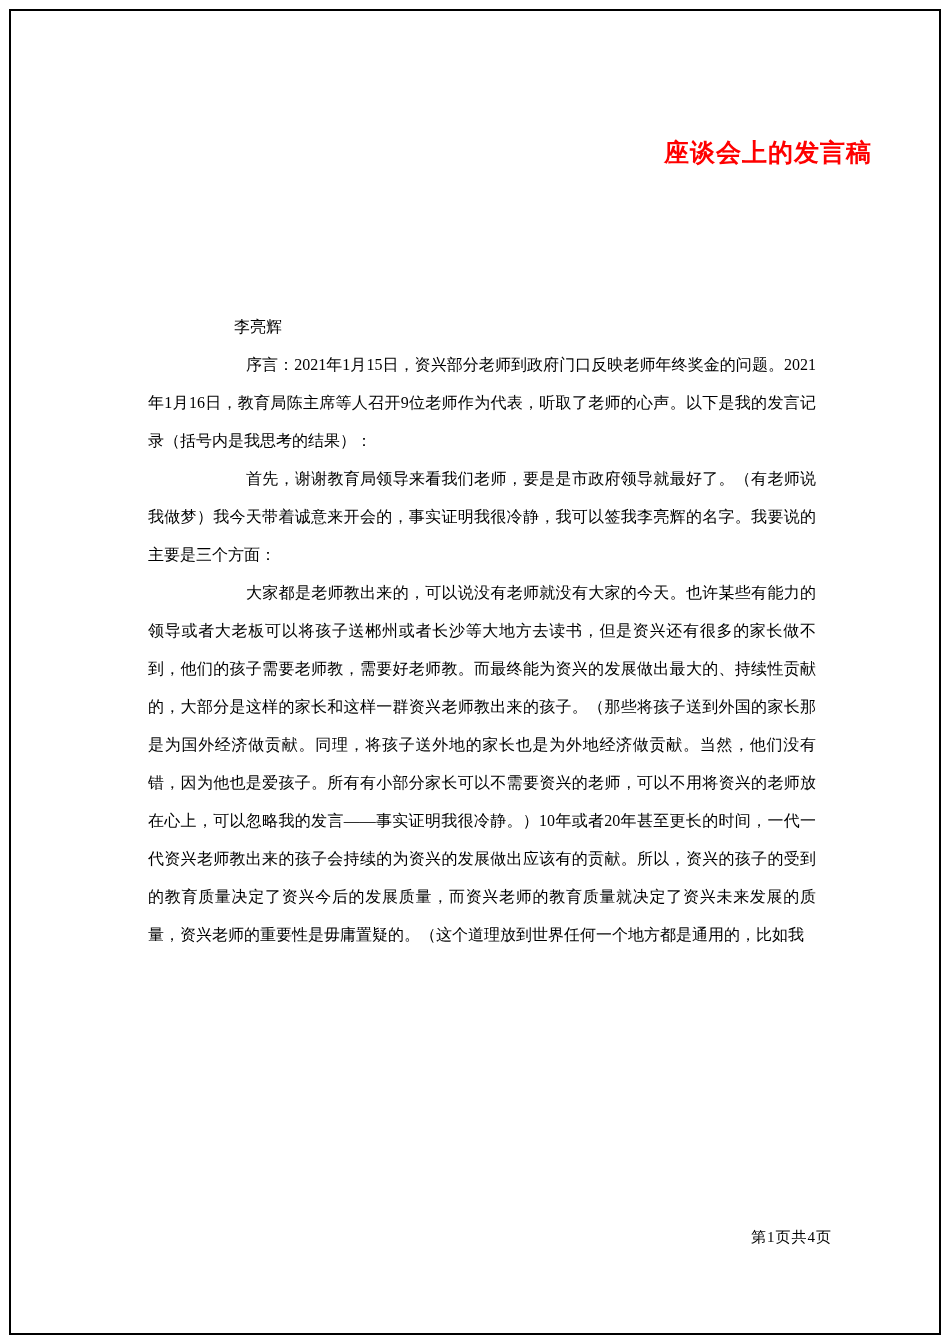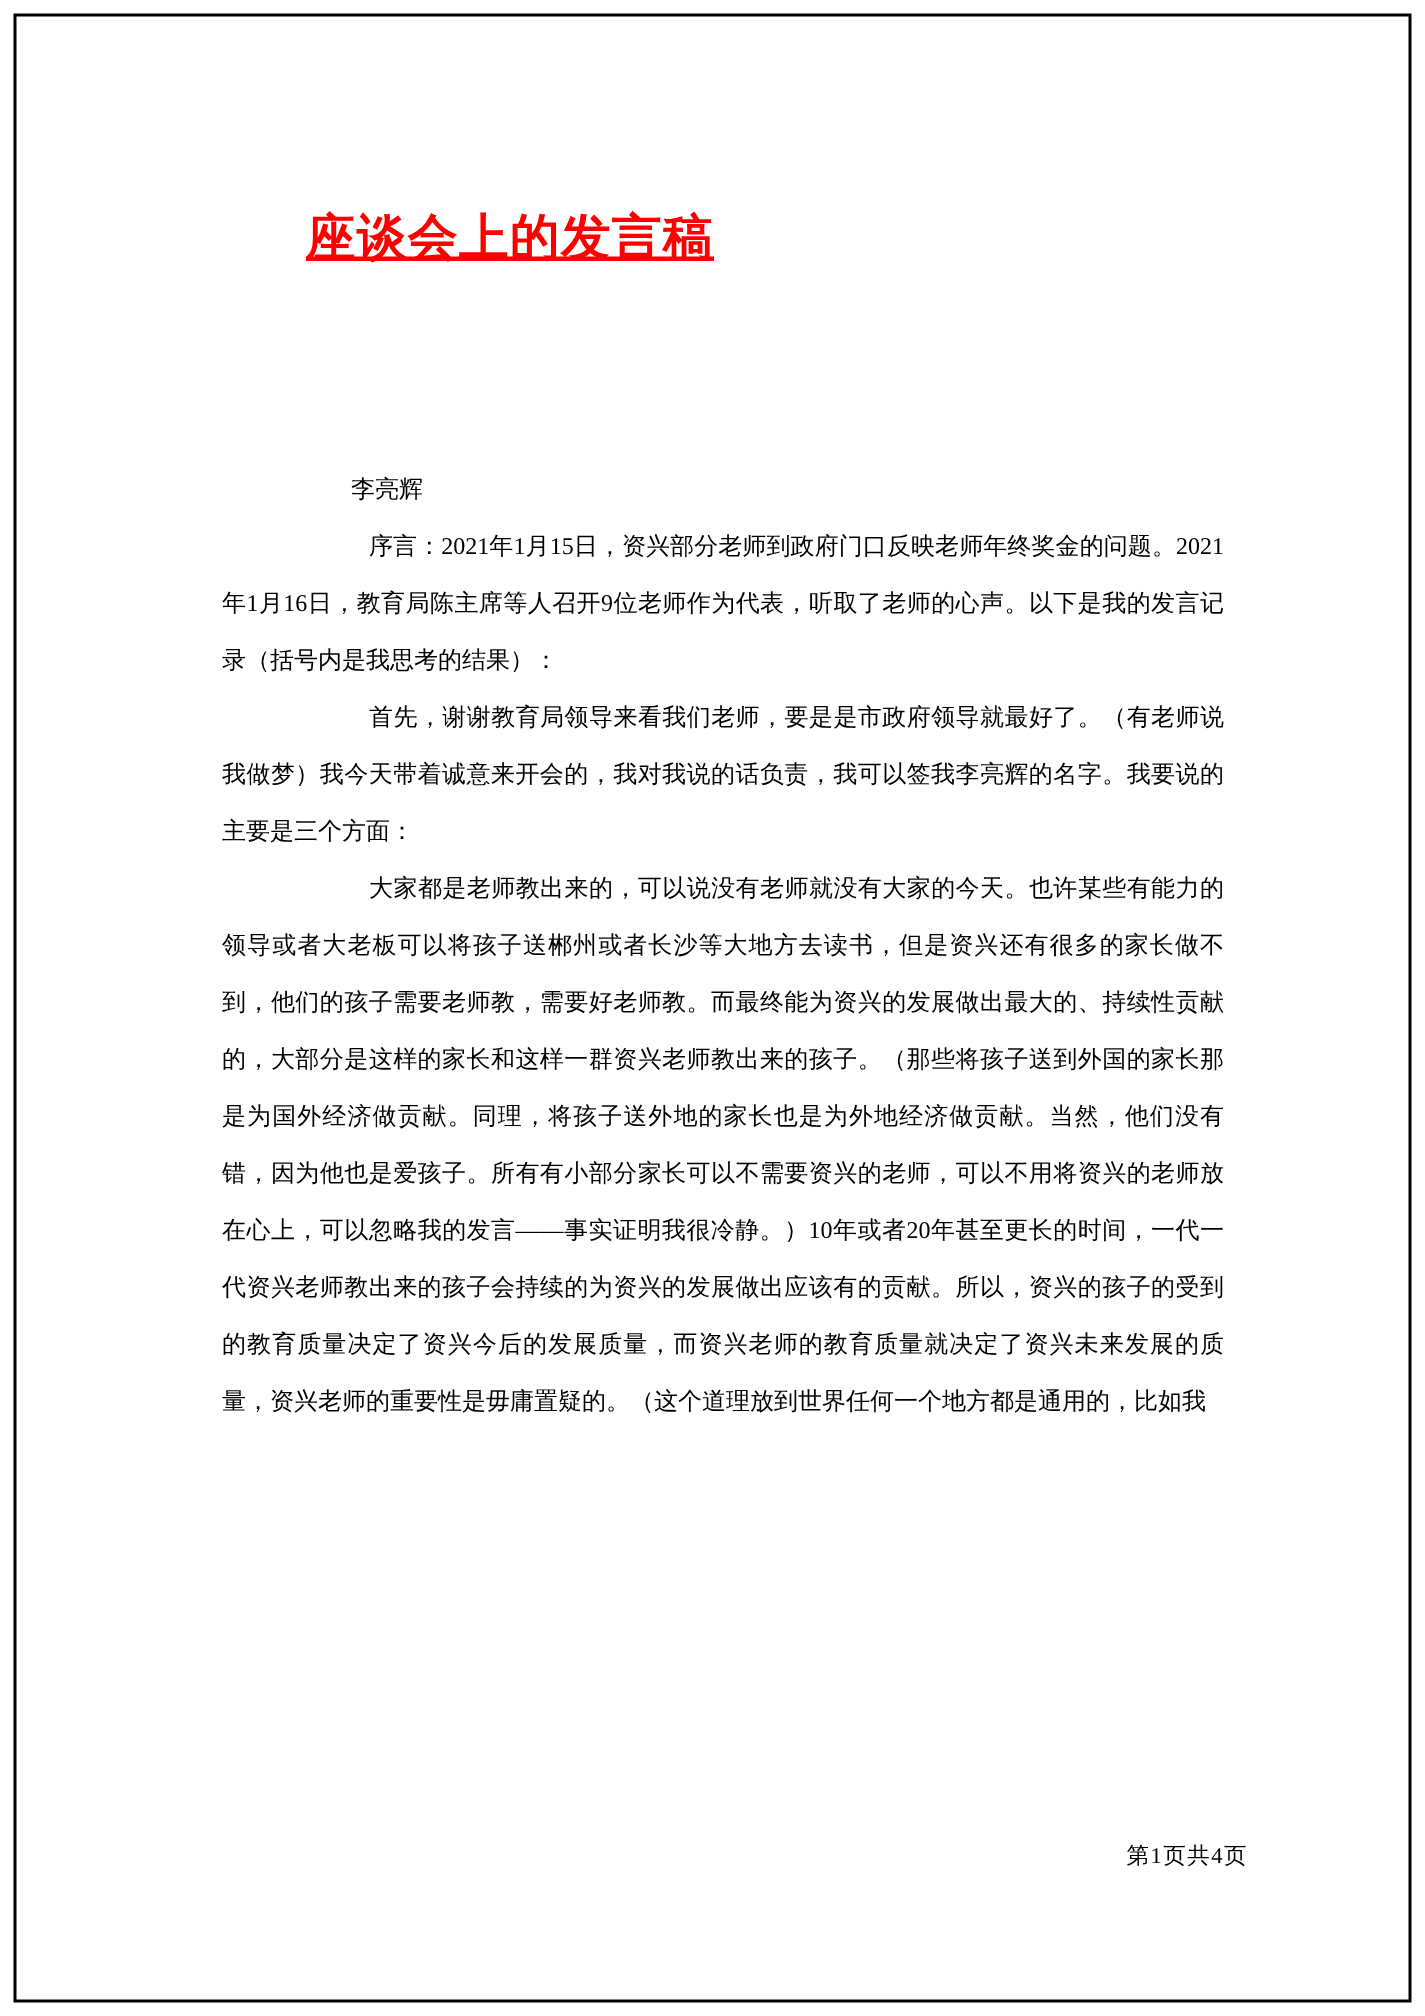--- a/index.html
+++ b/index.html
@@ -25,27 +25,26 @@
     border: 2px solid #000000;
     pointer-events: none;
   }
   .doc-title {
     position: absolute;
     top: 136px;
     left: 148px;
     width: 668px;
     margin: 0;
     padding: 0;
-    text-align: left;
+    text-align: right;
     transform: translateX(56px);
-    font-size: 33px;
+    font-size: 25px;
     font-weight: bold;
     color: #ff0000;
     letter-spacing: 1px;
-    text-decoration: underline;
   }
   .body-text {
     position: absolute;
     top: 308px;
     left: 148px;
     width: 668px;
     height: 888px;
     overflow: hidden;
     font-size: 16px;
     line-height: 38px;
@@ -76,21 +75,21 @@
 
 <div class="page">
 
   <div class="page-border"></div>
 
   <h1 class="doc-title">座谈会上的发言稿</h1>
 
   <div class="body-text">
     <p class="para author-line">李亮辉</p>
     <p class="para">序言：2021年1月15日，资兴部分老师到政府门口反映老师年终奖金的问题。2021年1月16日，教育局陈主席等人召开9位老师作为代表，听取了老师的心声。以下是我的发言记录（括号内是我思考的结果）：</p>
-    <p class="para">首先，谢谢教育局领导来看我们老师，要是是市政府领导就最好了。（有老师说我做梦）我今天带着诚意来开会的，我对我说的话负责，我可以签我李亮辉的名字。我要说的主要是三个方面：</p>
+    <p class="para">首先，谢谢教育局领导来看我们老师，要是是市政府领导就最好了。（有老师说我做梦）我今天带着诚意来开会的，事实证明我很冷静，我可以签我李亮辉的名字。我要说的主要是三个方面：</p>
     <p class="para">大家都是老师教出来的，可以说没有老师就没有大家的今天。也许某些有能力的领导或者大老板可以将孩子送郴州或者长沙等大地方去读书，但是资兴还有很多的家长做不到，他们的孩子需要老师教，需要好老师教。而最终能为资兴的发展做出最大的、持续性贡献的，大部分是这样的家长和这样一群资兴老师教出来的孩子。（那些将孩子送到外国的家长那是为国外经济做贡献。同理，将孩子送外地的家长也是为外地经济做贡献。当然，他们没有错，因为他也是爱孩子。所有有小部分家长可以不需要资兴的老师，可以不用将资兴的老师放在心上，可以忽略我的发言——事实证明我很冷静。）10年或者20年甚至更长的时间，一代一代资兴老师教出来的孩子会持续的为资兴的发展做出应该有的贡献。所以，资兴的孩子的受到的教育质量决定了资兴今后的发展质量，而资兴老师的教育质量就决定了资兴未来发展的质量，资兴老师的重要性是毋庸置疑的。（这个道理放到世界任何一个地方都是通用的，比如我</p>
   </div>
 
   <div class="footer">
     <span>第1页共4页</span>
   </div>
 
 </div>
 
 </body></html>

